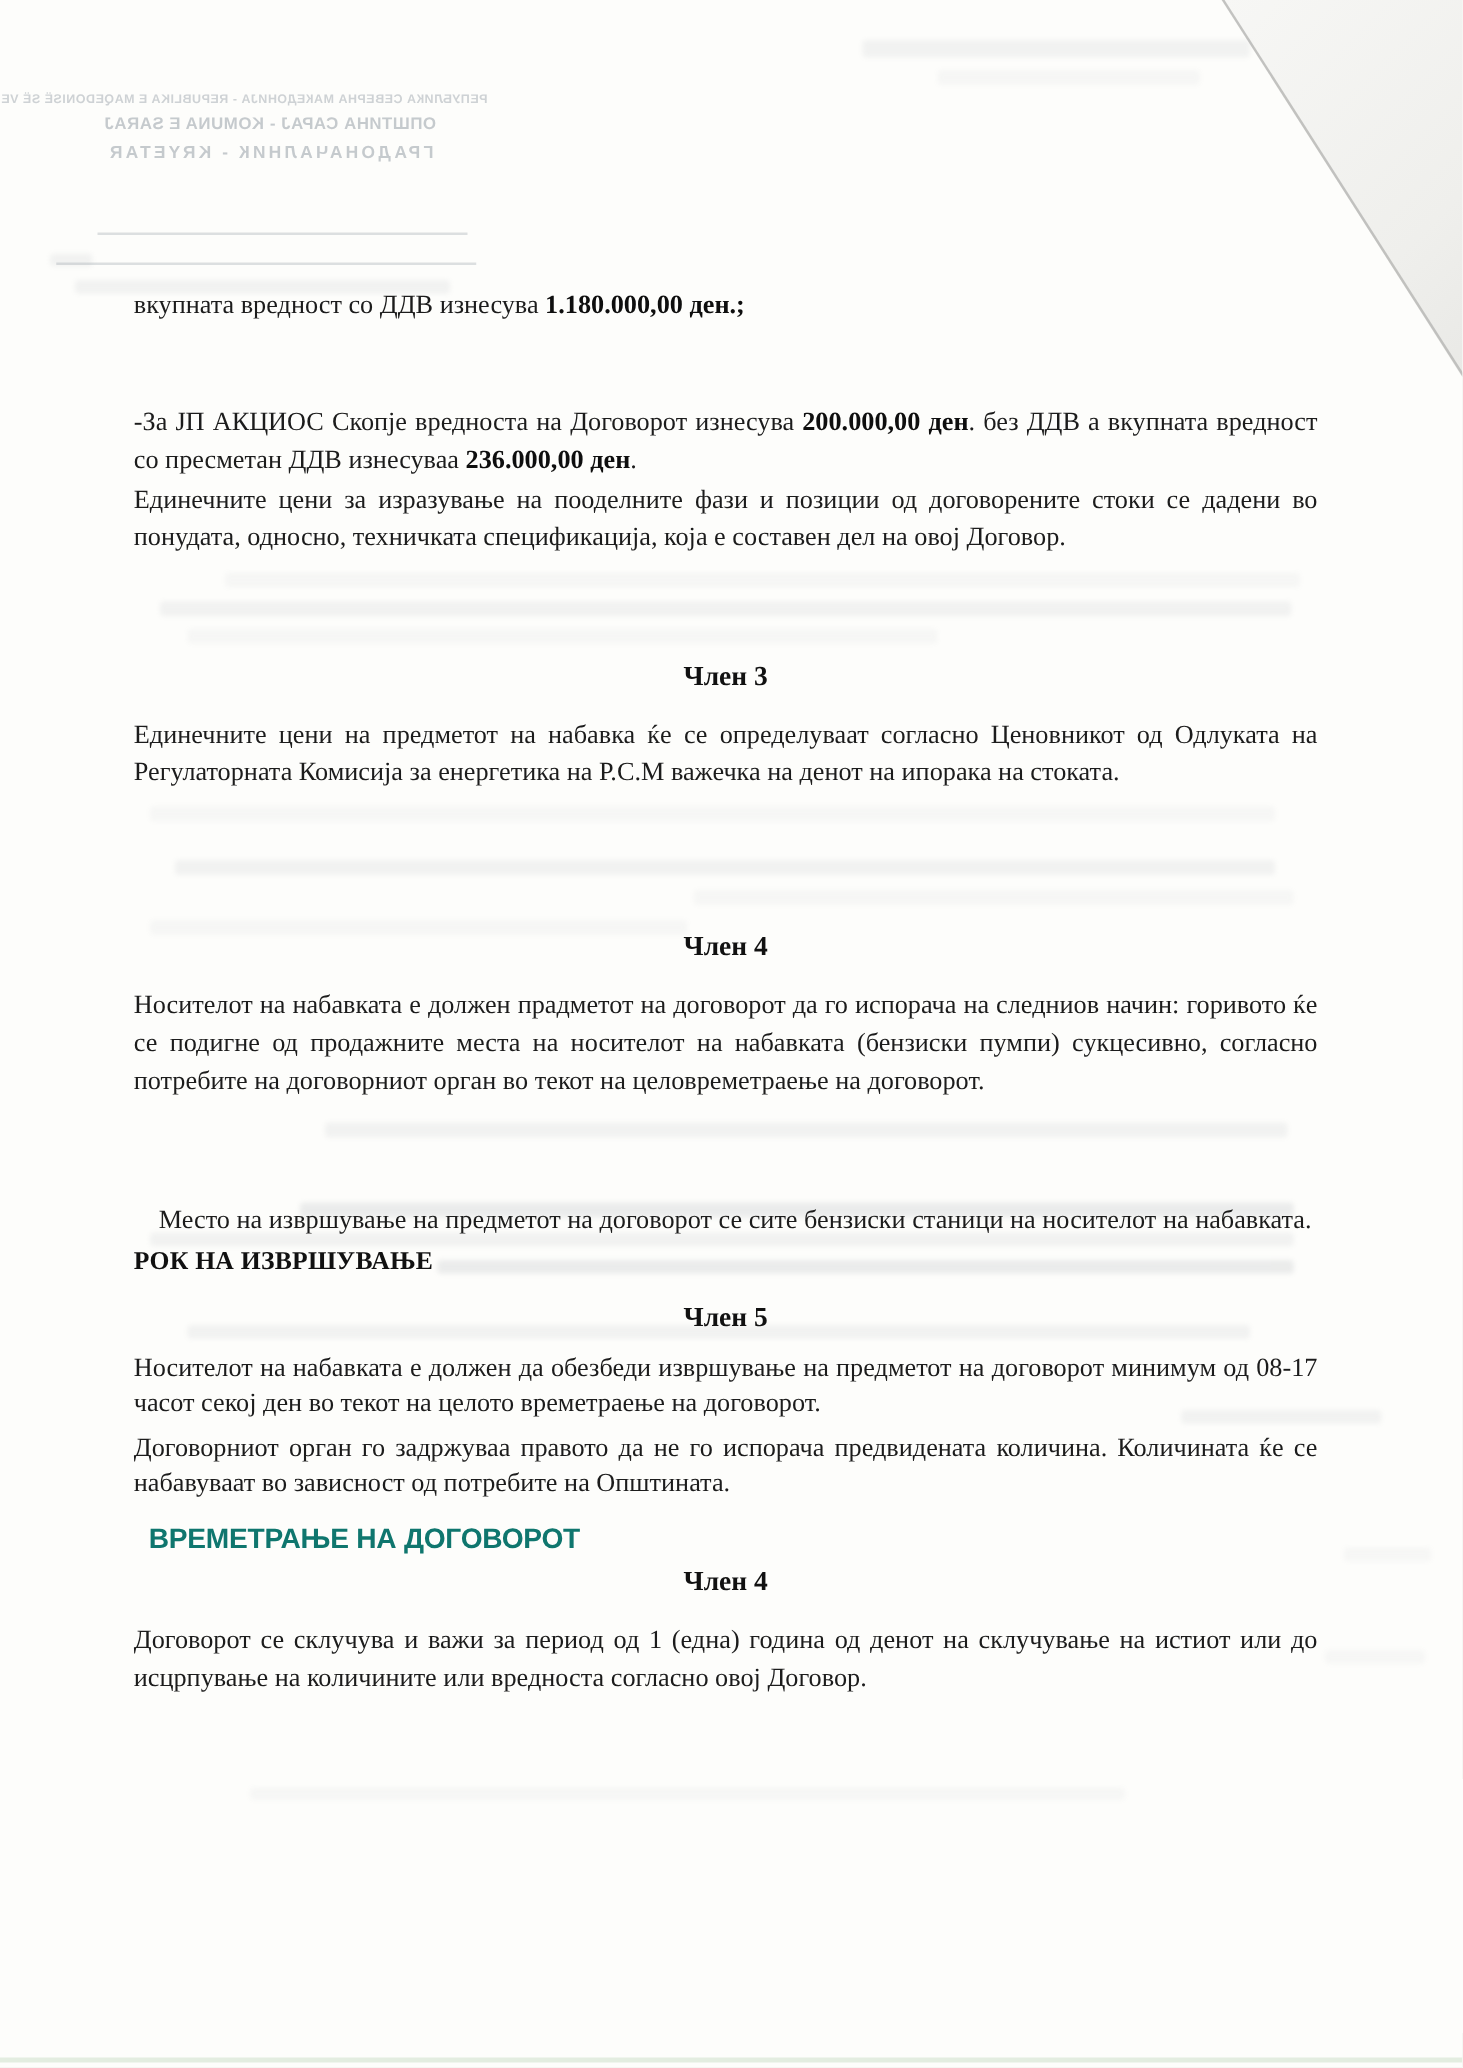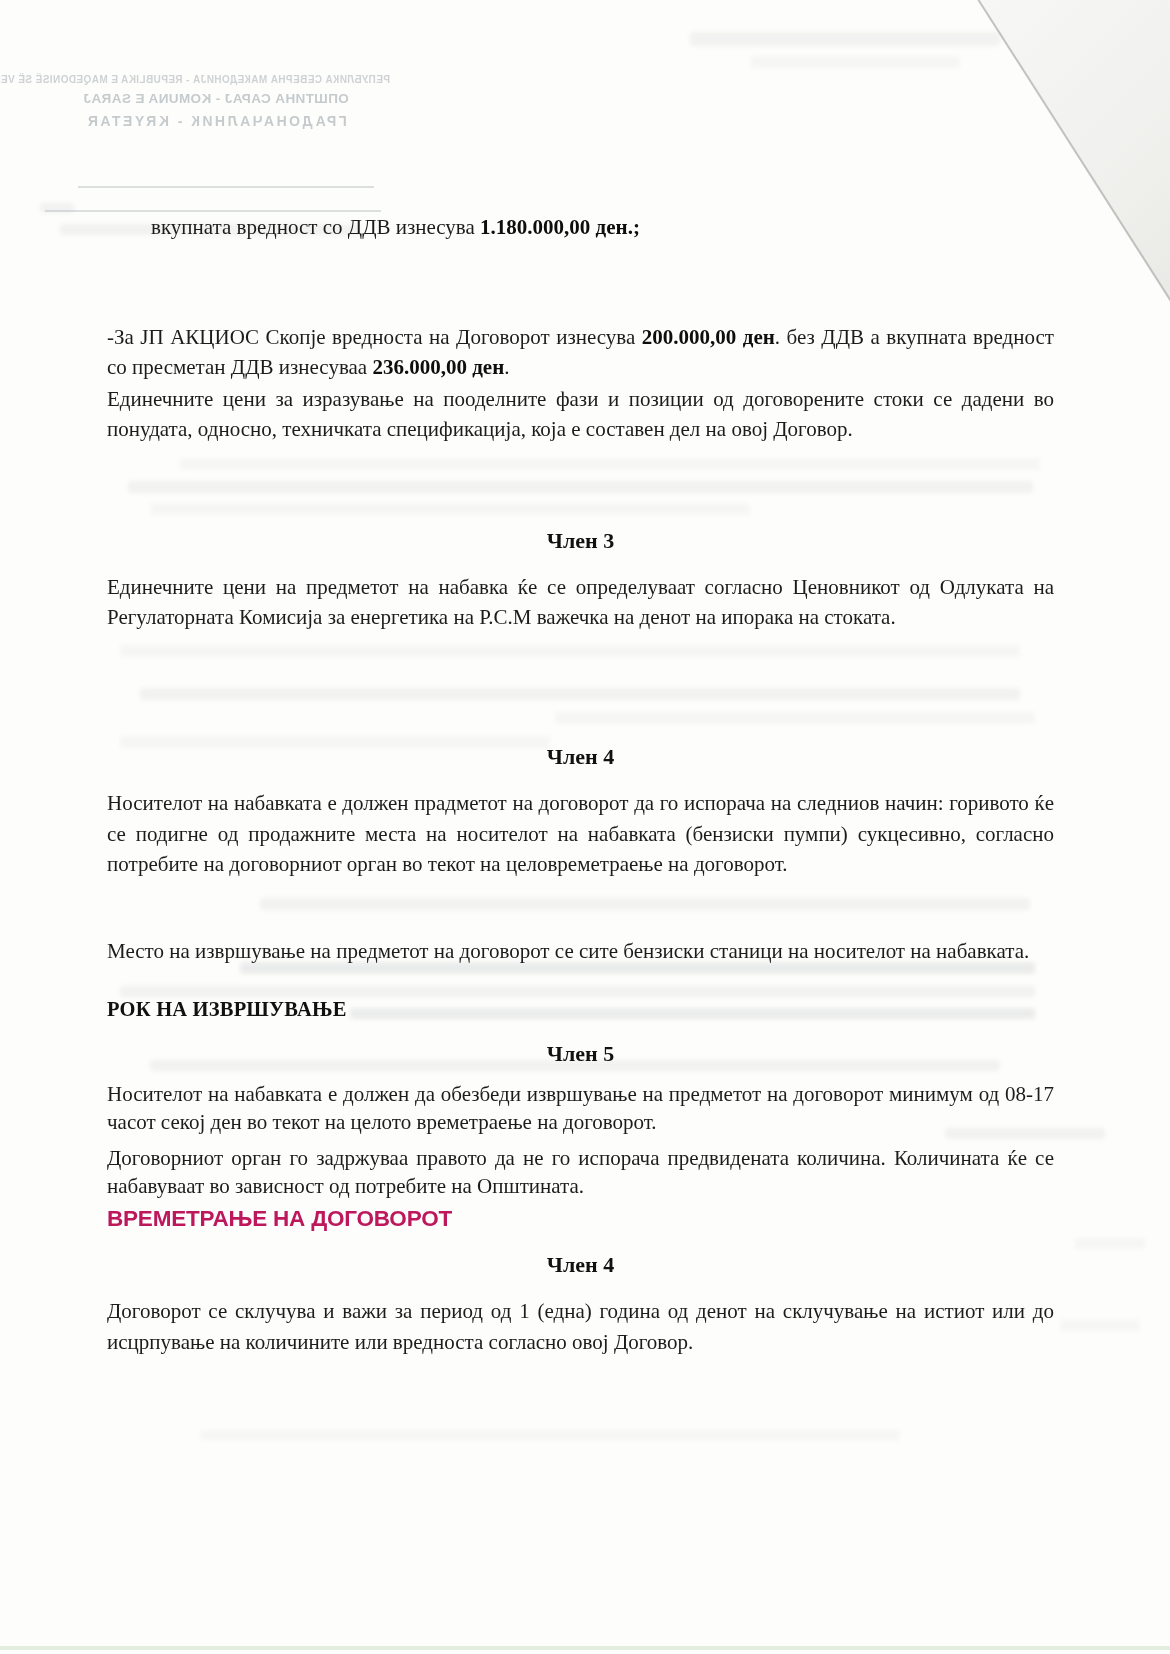--- a/index.html
+++ b/index.html
@@ -50,22 +50,22 @@
     text-align:justify;color:#1c1c1c;
   }
   p.body b{font-weight:700;color:#0e0e0e;}
   .clen{
     margin:0;font-size:22px;font-weight:700;text-align:center;color:#111;
   }
   .sec-serif{
     margin:0;font-size:20.5px;font-weight:700;color:#111;letter-spacing:.2px;
   }
   .sec-sans{
-    margin:0;font-family:"Liberation Sans",sans-serif;
-    font-size:22.5px;font-weight:700;color:#be185d;letter-spacing:-.2px;
+    margin:12px;font-family:"Liberation Sans",sans-serif;
+    font-size:22.5px;font-weight:700;color:#0f766e;letter-spacing:-.2px;
   }
 </style>
 </head>
 <body>
 
 <div class="page">
 
   <div class="fold-triangle"></div>
   <div class="fold-line"></div>
 
@@ -91,21 +91,21 @@
   <div class="ghost" style="left:260px;top:898px;width:770px;height:12px;"></div>
   <div class="ghost dk" style="left:240px;top:962px;width:795px;height:12px;"></div>
   <div class="ghost" style="left:120px;top:986px;width:915px;height:11px;"></div>
   <div class="ghost dk" style="left:350px;top:1008px;width:685px;height:11px;"></div>
   <div class="ghost" style="left:150px;top:1060px;width:850px;height:11px;"></div>
   <div class="ghost" style="left:945px;top:1128px;width:160px;height:11px;"></div>
   <div class="ghost lt" style="left:1075px;top:1238px;width:70px;height:11px;"></div>
   <div class="ghost lt" style="left:1060px;top:1320px;width:80px;height:11px;"></div>
   <div class="ghost lt" style="left:200px;top:1430px;width:700px;height:10px;"></div>
 
-  <div class="blk" style="top:212px;margin-left:44px;">
+  <div class="blk" style="top:228px;">
     <p class="body"><span>вкупната вредност со ДДВ изнесува </span><b>1.180.000,00 ден.;</b></p>
   </div>
 
 
   <div class="blk" style="top:322px;">
     <p class="body"><span>-За ЈП АКЦИОС Скопје вредноста на Договорот изнесува </span><b>200.000,00 ден</b><span>. без ДДВ а вкупната вредност со пресметан ДДВ изнесуваа </span><b>236.000,00 ден</b><span>.</span></p>
   </div>
 
   <div class="blk" style="top:384px;font-family:Liberation Serif, serif;">
     <p class="body">Единечните цени за изразување на пооделните фази и позиции од договорените стоки се дадени во понудата, односно, техничката спецификација, која е составен дел на овој Договор.</p>
@@ -121,21 +121,21 @@
 
 
   <div class="blk" style="top:744px;">
     <p class="clen">Член 4</p>
   </div>
 
   <div class="blk" style="top:788px;">
     <p class="body" style="line-height:30.5px;">Носителот на набавката е должен прадметот на договорот да го испорача на следниов начин: горивото ќе се подигне од продажните места на носителот на набавката (бензиски пумпи) сукцесивно, согласно потребите на договорниот орган во текот на целовреметраење на договорот.</p>
   </div>
 
-  <div class="blk" style="top:936px;">
+  <div class="blk" style="top:960px;margin-left:20px;">
     <p class="body" style="line-height:31px;">Место на извршување на предметот на договорот се сите бензиски станици на носителот на набавката.</p>
   </div>
 
   <div class="blk" style="top:998px;">
     <p class="sec-serif">РОК НА ИЗВРШУВАЊЕ</p>
   </div>
 
   <div class="blk" style="top:1041px;">
     <p class="clen">Член 5</p>
   </div>

